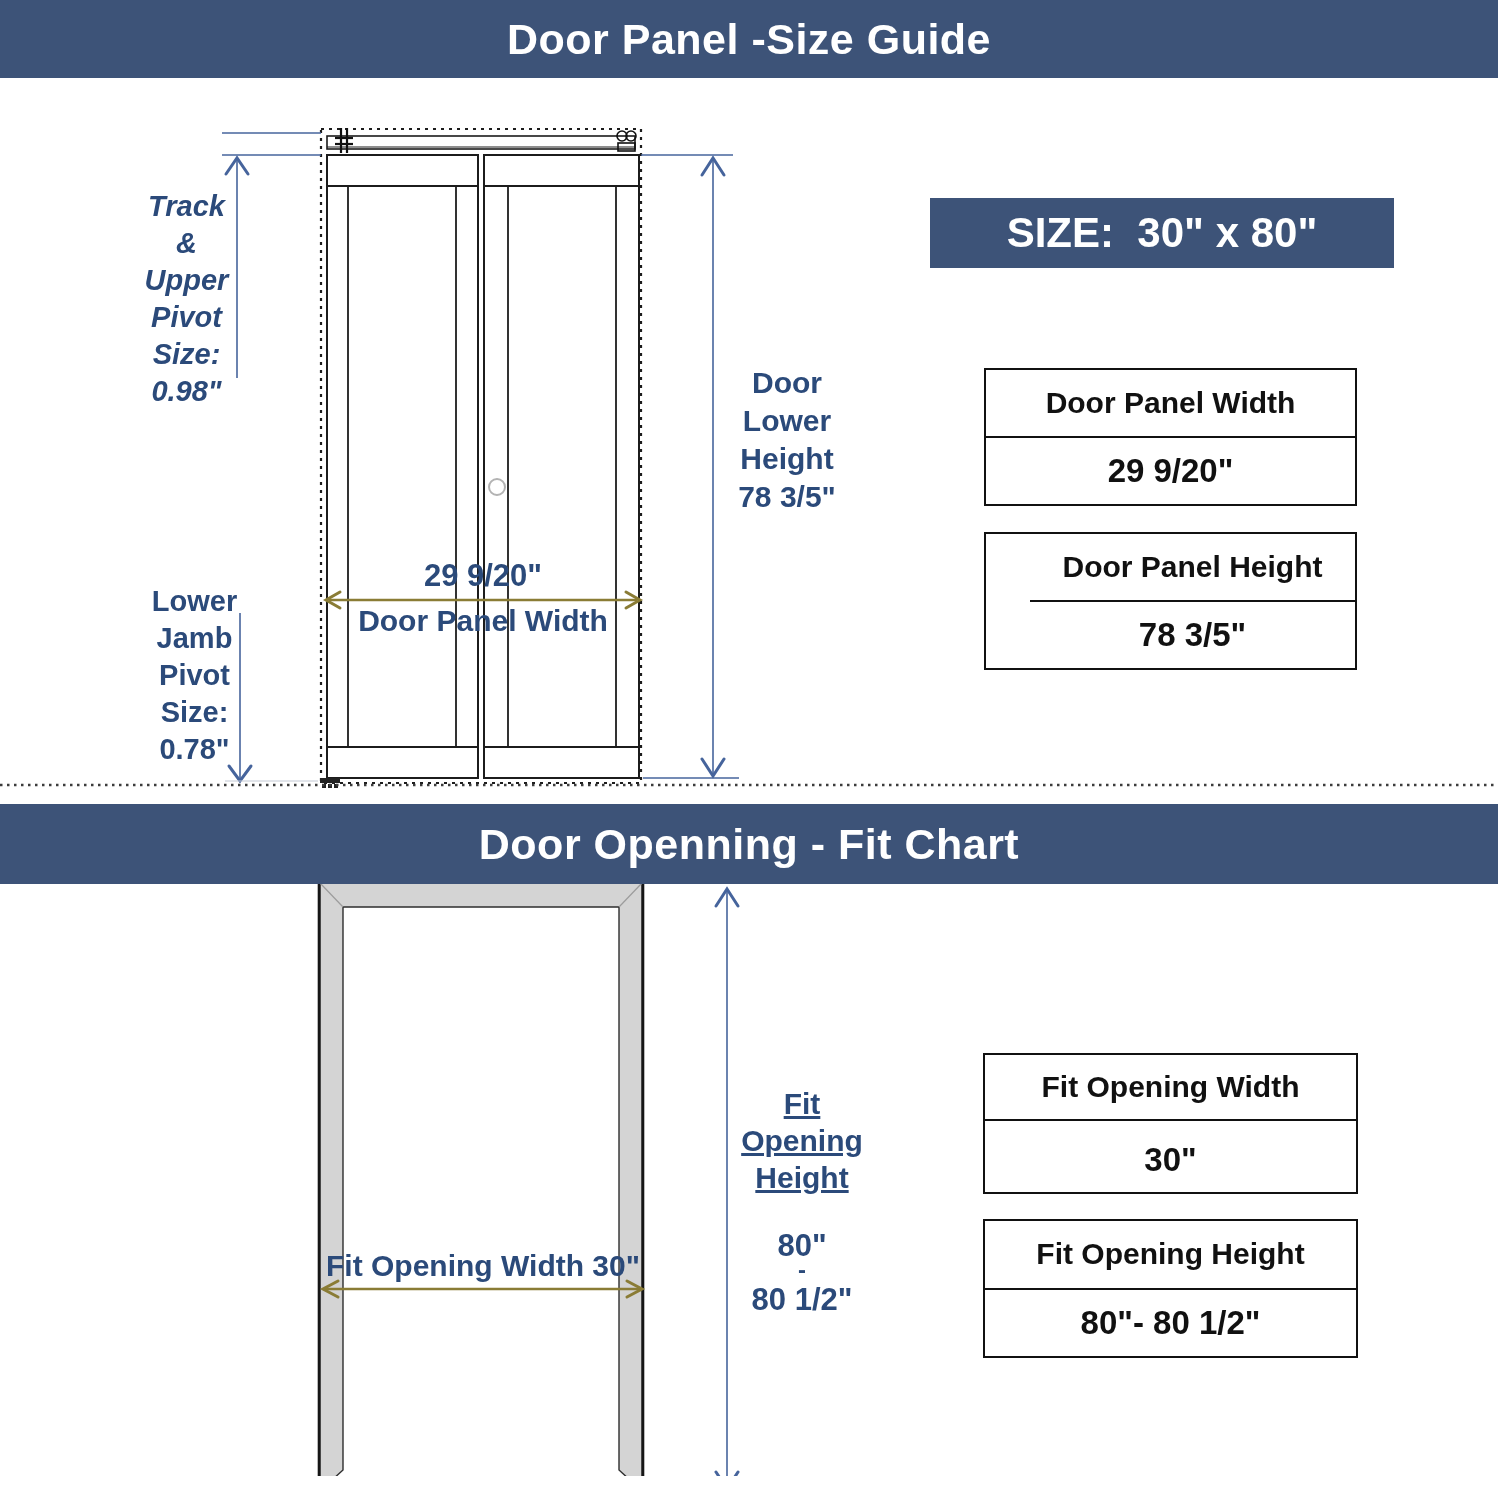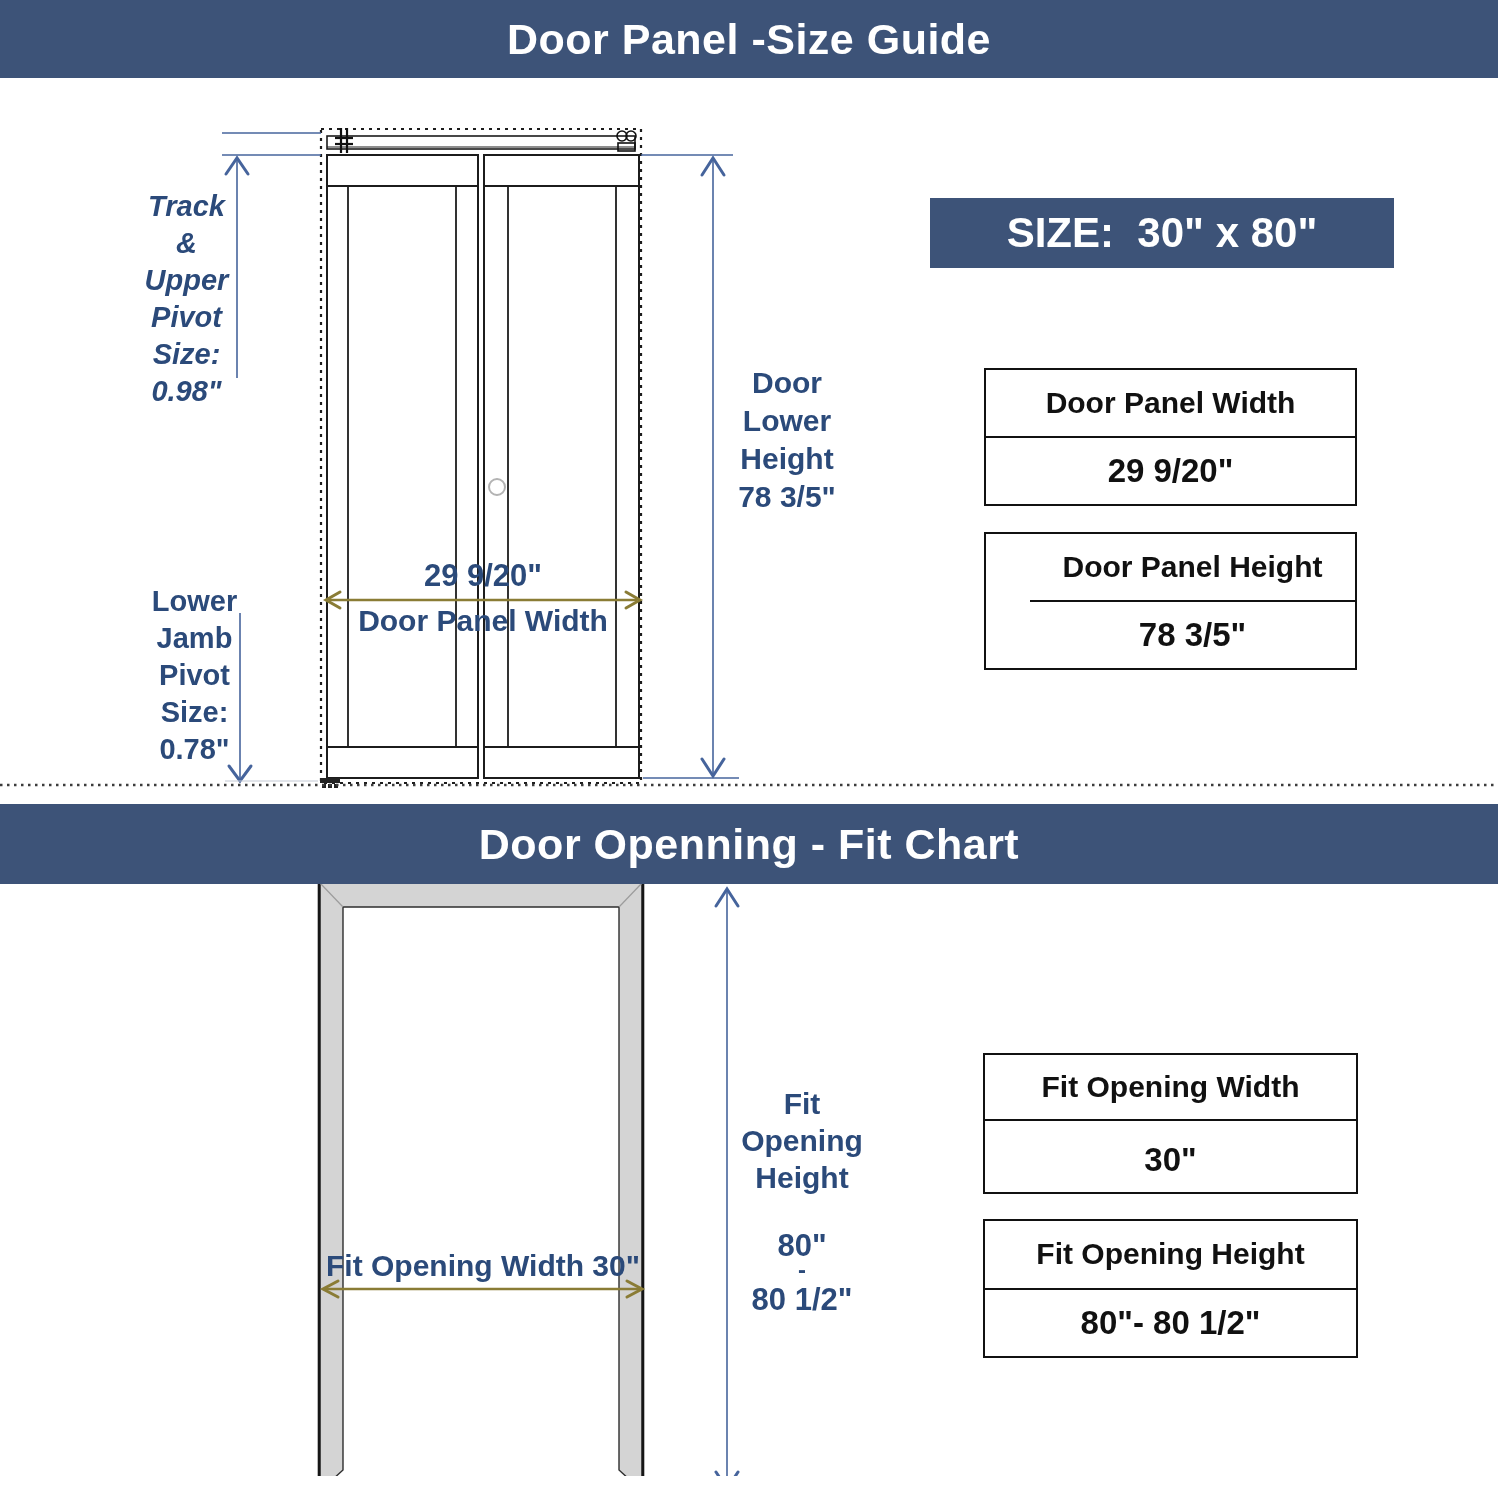--- a/index.html
+++ b/index.html
@@ -20,21 +20,21 @@
   #lower-pivot-label{left:112px;top:583px;width:165px;font-size:29px;line-height:37px;}
   #panel-width-value{left:330px;top:558px;width:306px;font-size:31px;}
   #panel-width-label{left:330px;top:604px;width:306px;font-size:30px;}
   #panel-height-label{left:722px;top:364px;width:130px;font-size:30px;line-height:38px;}
   #size-badge{
     position:absolute;left:930px;top:198px;width:464px;height:70px;background:#3d5378;
     display:flex;align-items:center;justify-content:center;color:#fff;
     font-weight:bold;font-size:42px;white-space:pre;
   }
   #fit-width-label{left:322px;top:1249px;width:322px;font-size:30px;}
-  #fit-height-label{left:722px;top:1085px;width:160px;font-size:30px;line-height:37px;}
+  #fit-height-label{left:722px;top:1085px;width:160px;font-size:30px;line-height:37px;text-decoration:underline;}
   #fit-range-1{left:722px;top:1228px;width:160px;font-size:31px;}
   #fit-range-dash{left:722px;top:1256px;width:160px;font-size:24px;}
   #fit-range-2{left:722px;top:1282px;width:160px;font-size:31px;}
   .tbl{
     position:absolute;border:2.4px solid #111;background:#fff;
     display:flex;flex-direction:column;box-sizing:border-box;
   }
   .tbl .row{
     flex:1;display:flex;align-items:center;justify-content:center;
     color:#111;font-weight:bold;

